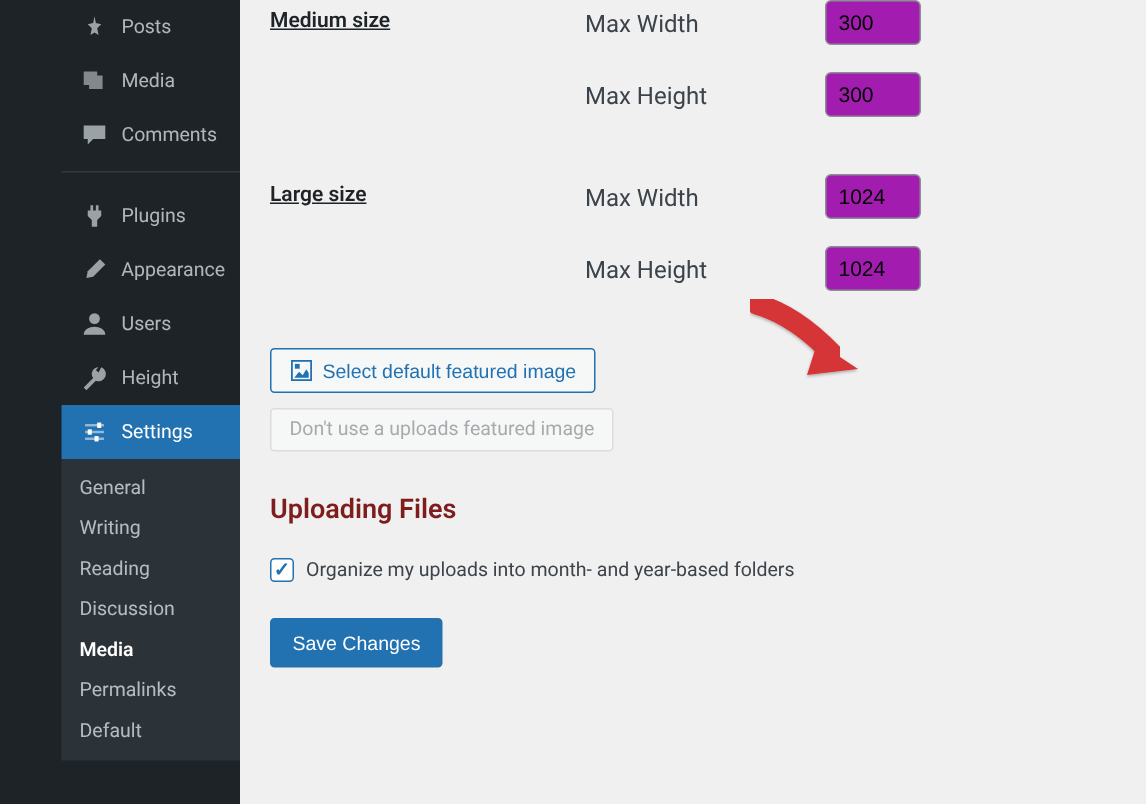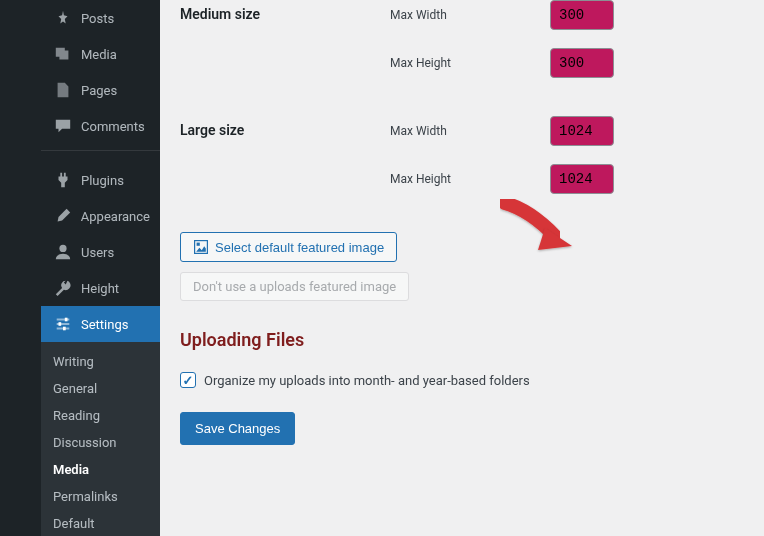--- a/index.html
+++ b/index.html
@@ -13,25 +13,25 @@
   .menu-item.current .icon { fill: #fff; color: #fff; }
   .menu-item.current::after { content: ""; position: absolute; right: -8px; top: 50%; transform: translateY(-50%); border: 8px solid transparent; border-right-color: #f0f0f1; }
   .menu-separator { height: 12px; border-top: 1px solid rgba(255,255,255,0.1); margin-top: 6px; }
   .submenu { background: #2c3338; padding: 6px 0; }
   .submenu-item { padding: 6px 12px; color: rgba(240,246,252,0.7); cursor: pointer; font-size: 13px; }
   .submenu-item.current { color: #fff; font-weight: 600; }
 
   
   .content { flex: 1; padding: 0 20px 20px 20px; background: #f0f0f1; overflow: hidden; position: relative; }
   .form-row { display: flex; flex-wrap: wrap; margin-bottom: 20px; }
-  .form-label { width: 210px; font-weight: 600; font-size: 14px; color: #1d2327; padding-top: 6px; }
+  .form-label { width: 210px; font-weight: 600; font-size: 14px; color: #1d2327; padding-top: 6px; text-decoration: underline; }
   .form-fields { flex: 1; }
   .field-pair { display: flex; align-items: center; margin-bottom: 18px; }
-  .field-pair label { width: 160px; font-size: 12px; color: #3c434a; }
-  .num-input { width: 64px; height: 30px; border: 1px solid #8c8f94; border-radius: 4px; font-size: 14px; padding: 0 8px; background: #be185d; font-family: Liberation Mono, monospace; }
+  .field-pair label { width: 160px; font-size: 16px; color: #3c434a; }
+  .num-input { width: 64px; height: 30px; border: 1px solid #8c8f94; border-radius: 4px; font-size: 14px; padding: 0 8px; background: #a21caf; }
 
   .btn-outline { display: inline-flex; align-items: center; padding: 6px 12px; border: 1px solid #2271b1; color: #2271b1; background: #f6f7f7; border-radius: 3px; font-size: 13px; cursor: pointer; }
   .btn-disabled { display: inline-block; padding: 6px 12px; border: 1px solid #dcdcde; color: #a7aaad; background: #f6f7f7; border-radius: 3px; font-size: 13px; margin-top: 10px; cursor: default; }
   .btn-primary { display: inline-block; padding: 8px 14px; border: 1px solid #2271b1; background: #2271b1; color: #fff; border-radius: 3px; font-size: 13px; cursor: pointer; }
 
   h2.section { font-size: 18px; font-weight: 600; color: #7f1d1d; margin: 16px 0 22px; }
   .checkbox-row { display: flex; align-items: center; margin-bottom: 24px; }
   .checkbox { width: 16px; height: 16px; border: 1px solid #2271b1; border-radius: 3px; margin-right: 8px; display: flex; align-items: center; justify-content: center; background: #fff; cursor: pointer; color: #2271b1; font-size: 13px; font-weight: bold; }
   
   .arrow { position: absolute; left: 340px; top: 198px; pointer-events: none; }
@@ -48,28 +48,20 @@
       </span>
     <span>Posts</span>
   </div>
   <div class="menu-item">
     <span class="icon">
         <svg viewBox="0 0 20 20" width="18" height="18">
           <path d="M2 3h10v10H2zM6 6h10v10H6z" fill-opacity="0.8"></path>
         </svg>
       </span>
     <span>Media</span>
-  </div>
-  <div class="menu-item">
-    <span class="icon">
-        <svg viewBox="0 0 20 20" width="18" height="18">
-          <path d="M4 2h8l4 4v12H4zM4 6h12v2H4zm2 4h8v1H6zm0 3h8v1H6z" fill-opacity="0.7"></path>
-        </svg>
-      </span>
-    <span>Pages</span>
   </div>
   <div class="menu-item">
     <span class="icon">
         <svg viewBox="0 0 20 20" width="18" height="18">
           <path d="M2 3h16v10H9l-4 4v-4H2z"></path>
         </svg>
       </span>
     <span>Comments</span>
   </div>
   <div class="menu-separator"></div>
@@ -111,22 +103,22 @@
         <svg viewBox="0 0 20 20" width="18" height="18">
           <path d="M3 4h14v2H3zm0 5h14v2H3zm0 5h14v2H3z" opacity="0.5"></path>
           <rect x="12" y="3" width="3" height="4"></rect>
           <rect x="5" y="8" width="3" height="4"></rect>
           <rect x="10" y="13" width="3" height="4"></rect>
         </svg>
       </span>
     <span>Settings</span>
   </div>
   <div class="submenu">
+    <div class="submenu-item">General</div>
     <div class="submenu-item">Writing</div>
-    <div class="submenu-item">General</div>
     <div class="submenu-item">Reading</div>
     <div class="submenu-item">Discussion</div>
     <div class="submenu-item current">Media</div>
     <div class="submenu-item">Permalinks</div>
     <div class="submenu-item">Default</div>
   </div>
 </div>
 
 <div class="content">
 

